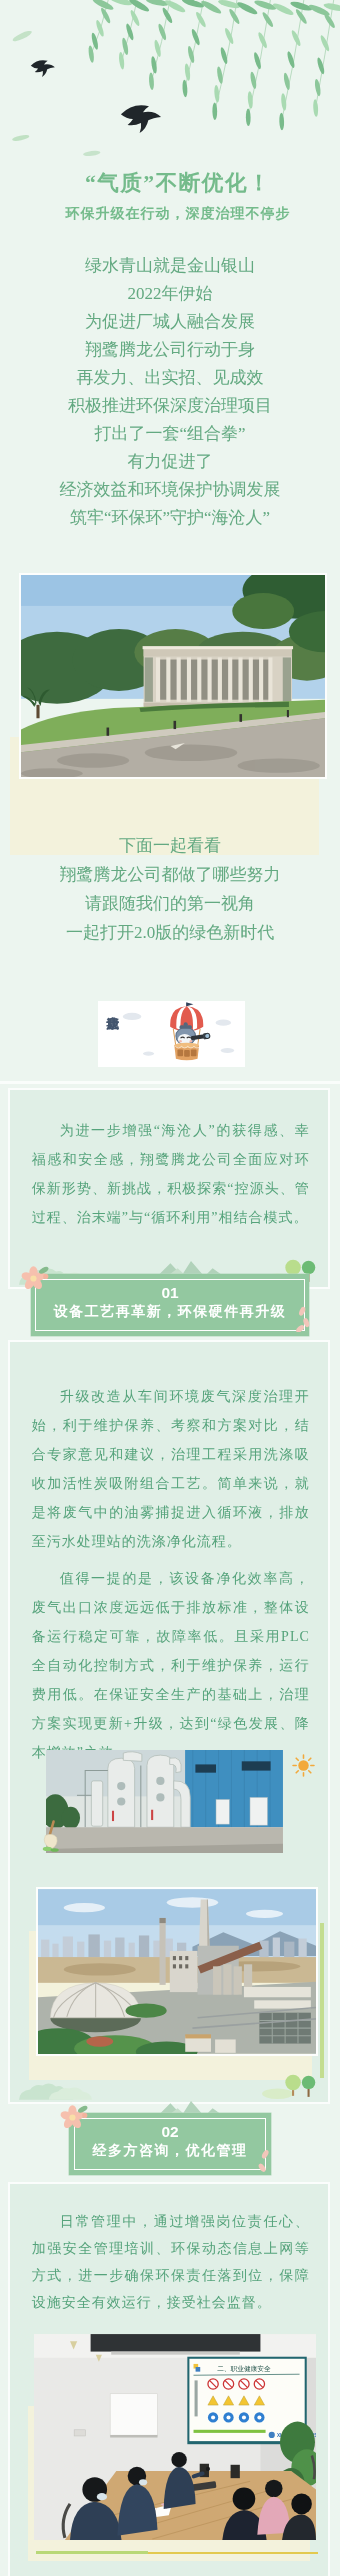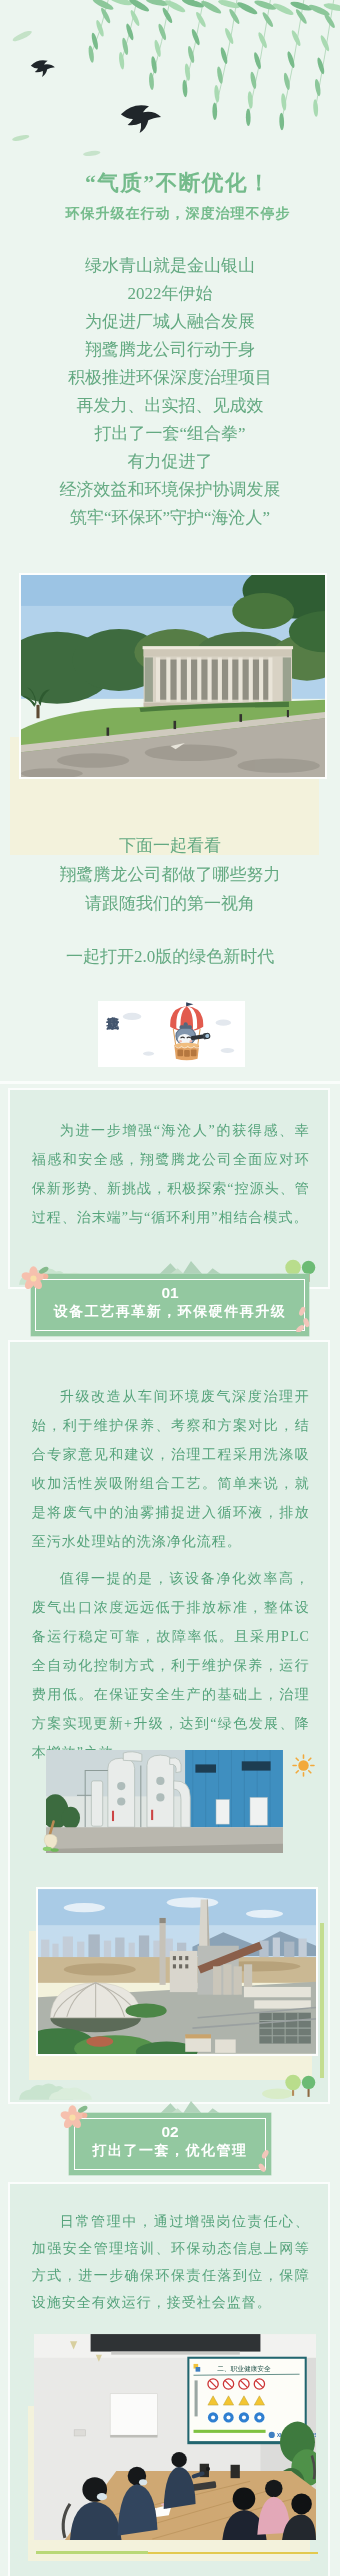--- a/index.html
+++ b/index.html
@@ -178,22 +178,22 @@
   </svg>
 
   <div class="abs ctr title">“气质”不断优化！</div>
   <div class="abs ctr subtitle">环保升级在行动，深度治理不停步</div>
 
   <div class="abs verse" style="top:252px;">
     <div>绿水青山就是金山银山</div>
     <div>2022年伊始</div>
     <div>为促进厂城人融合发展</div>
     <div>翔鹭腾龙公司行动于身</div>
+    <div>再发力、出实招、见成效</div>
     <div>积极推进环保深度治理项目</div>
-    <div>再发力、出实招、见成效</div>
     <div>打出了一套“组合拳”</div>
     <div>有力促进了</div>
     <div>经济效益和环境保护协调发展</div>
     <div>筑牢“环保环”守护“海沧人”</div>
   </div>
 
   <div class="photo-wrap" style="left:19px;top:573px;width:309px;height:207px;">
     <div class="cream" style="left:-9.3px;top:164px;width:309px;height:118px;"></div>
     <svg class="bordered" width="304" height="202" viewBox="0 0 590 392">
       <rect width="590" height="240" fill="#9cc4e4"></rect>
@@ -258,21 +258,21 @@
           <ellipse cx="470" cy="70" rx="60" ry="35" fill="#49763d"></ellipse>
         <ellipse cx="590" cy="110" rx="70" ry="40" fill="#3a6a38"></ellipse>
       </g>
     </svg>
   </div>
 
   <div class="abs verse" style="top:831px;">
     <div style="line-height:29px;height:29px;">下面一起看看</div>
     <div style="line-height:29px;height:29px;">翔鹭腾龙公司都做了哪些努力</div>
     <div style="line-height:29px;height:29px;">请跟随我们的第一视角</div>
-    <div style="line-height:29px;height:29px;margin-top:24px;">一起打开2.0版的绿色新时代</div>
+    <div style="line-height:29px;height:29px;">一起打开2.0版的绿色新时代</div>
   </div>
 
   <div class="sticker" style="left:98px;top:1001px;width:147px;height:66px;">
     <svg width="147" height="66" viewBox="0 0 285 128">
       <g fill="#e3e8ee">
         <ellipse cx="66" cy="30" rx="18" ry="7"></ellipse>
           <ellipse cx="243" cy="42" rx="15" ry="6"></ellipse>
         <ellipse cx="251" cy="96" rx="13" ry="5"></ellipse>
           <ellipse cx="98" cy="102" rx="11" ry="4"></ellipse>
       </g>
@@ -519,21 +519,21 @@
     <div class="sec-box">
       <svg class="deco" style="left:-13.4px;top:-10.3px;" width="36" height="31" viewBox="0 0 70 60">
           <use href="#flower"></use>
         </svg>
       <svg class="deco" style="right:-3.1px;bottom:1px;" width="15.5" height="27" viewBox="0 0 30 52">
         <use href="#petal" transform="translate(14 14) rotate(30)"></use>
         <use href="#petal" transform="translate(8 40) rotate(-35)"></use>
       </svg>
       <div class="sec-in">
         <div class="sec-num">02</div>
-        <div class="sec-title">打出了一套，优化管理</div>
+        <div class="sec-title">经多方咨询，优化管理</div>
       </div>
     </div>
   </div>
 
   <div class="card" style="top:2182px;height:433px;">
     <div class="para" style="top:25px;line-height:27px;font-family:Liberation Mono, monospace;">日常管理中，通过增强岗位责任心、加强安全管理培训、环保动态信息上网等方式，进一步确保环保责任落到位，保障设施安全有效运行，接受社会监督。</div>
 
     <div class="photo-wrap" style="left:24px;top:150px;width:282px;height:206px;">
       <div class="cream" style="left:-6.2px;top:72px;width:282px;height:155px;"></div>
       <svg width="282" height="206" viewBox="0 0 548 400">

